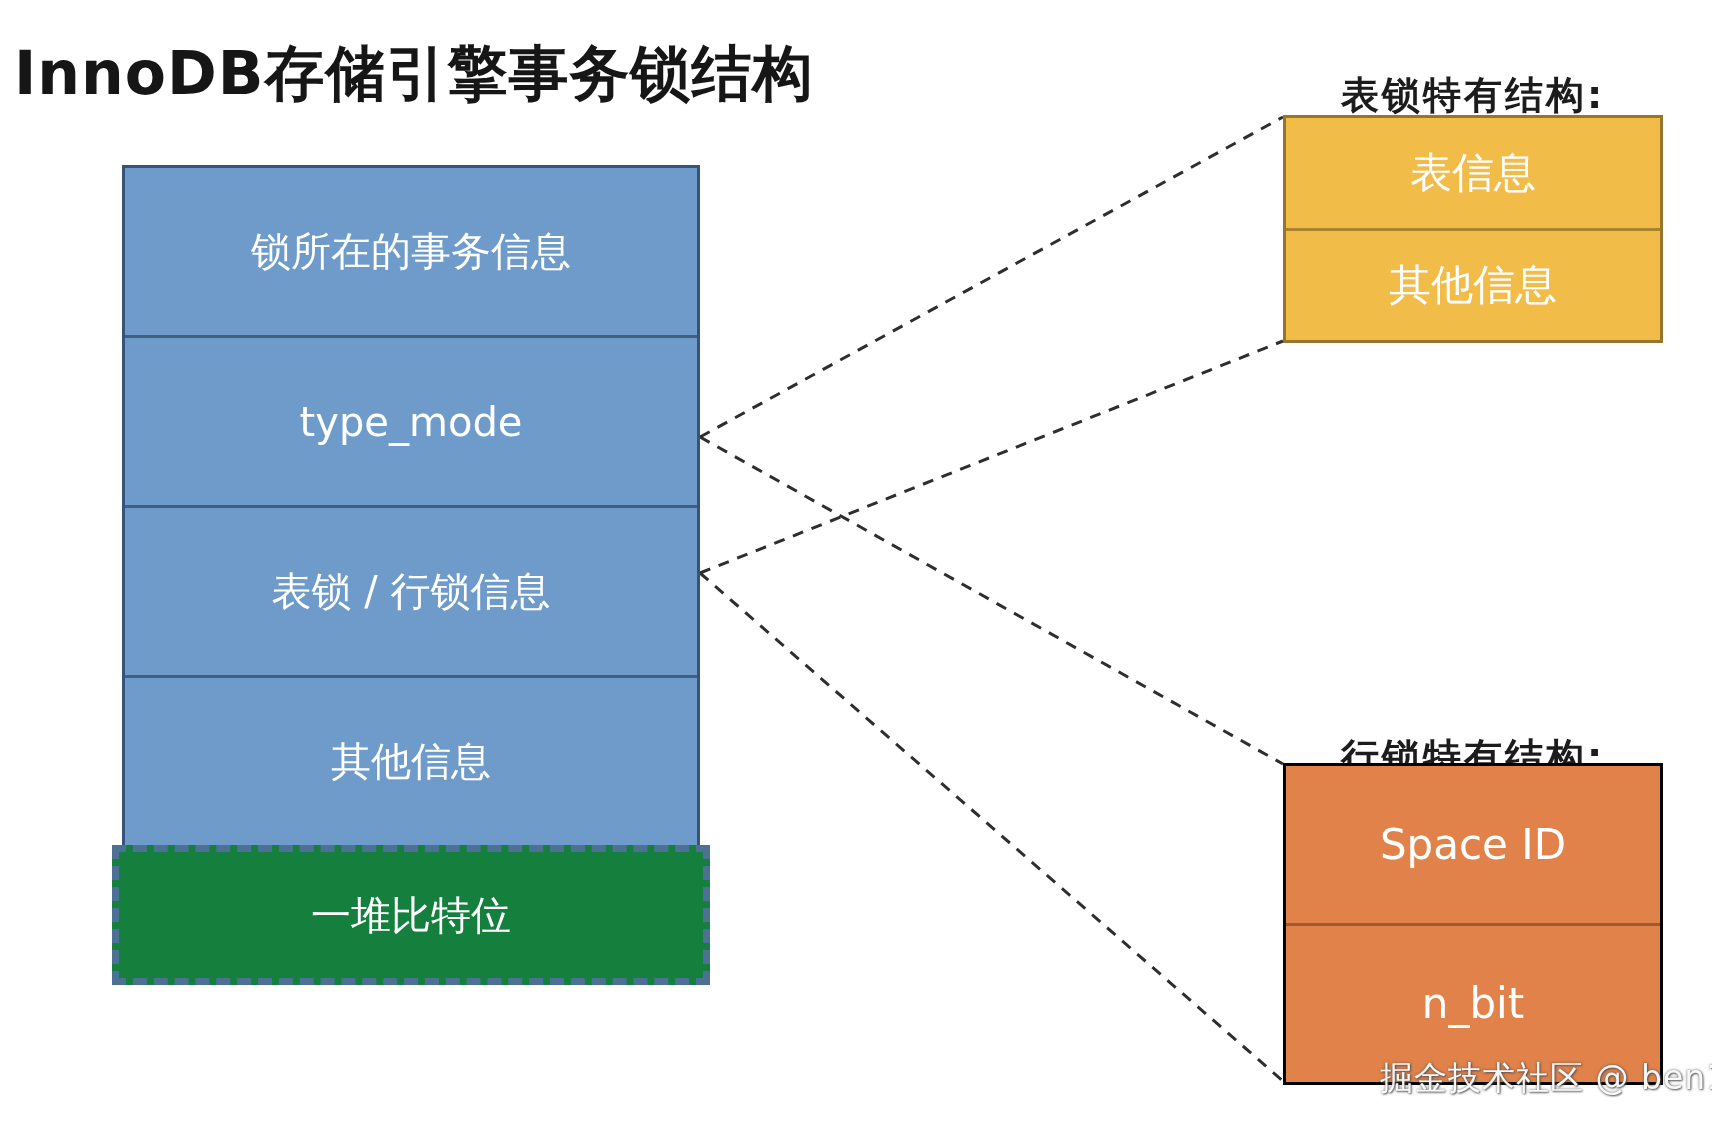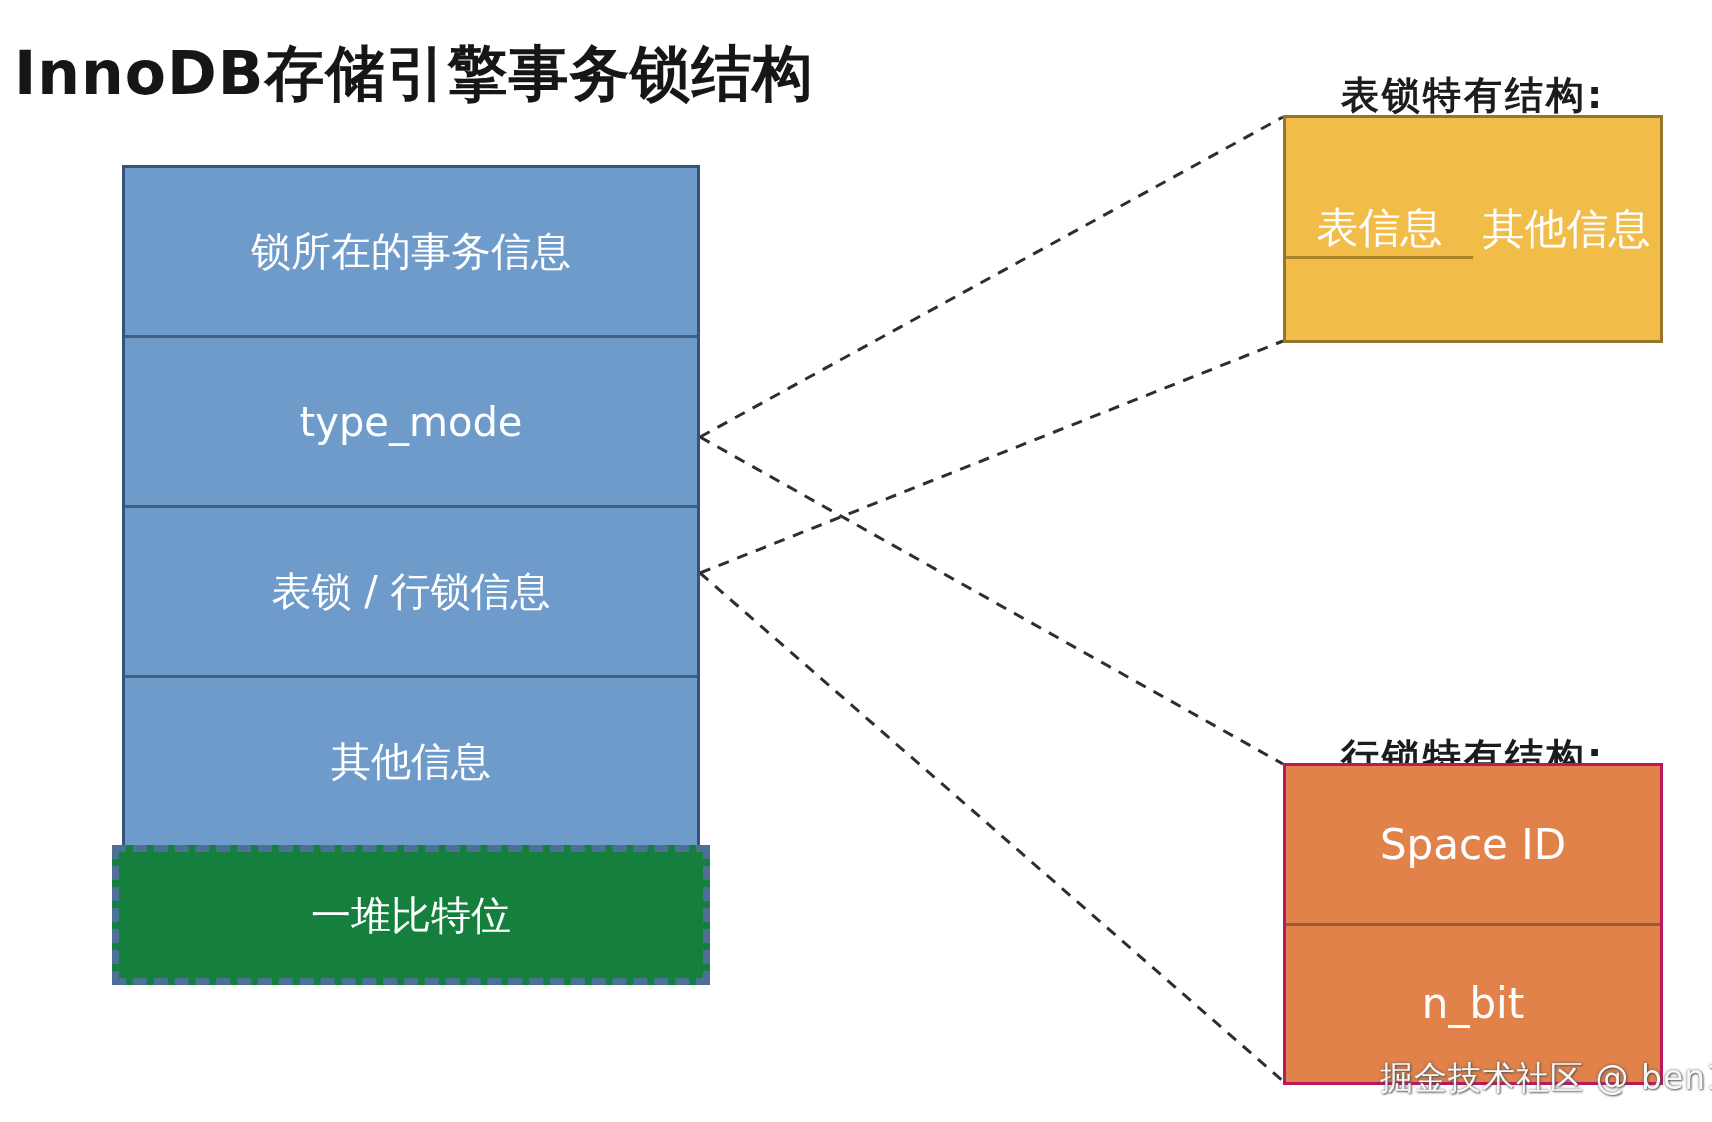--- a/index.html
+++ b/index.html
@@ -110,22 +110,21 @@
   .yellow-box {
     position: absolute;
     left: 1283px;
     top: 115px;
     width: 380px;
     height: 228px;
     box-sizing: border-box;
     background: #f2bc49;
     border: 3px solid #97752d;
     display: flex;
-    flex-direction: row;
-    align-items: center;
+    flex-direction: column;
   }
   .yellow-box .row {
     flex: 1 1 0;
     display: flex;
     align-items: center;
     justify-content: center;
     color: #ffffff;
     font-size: 42px;
     border-bottom: 3px solid #a8842f;
     white-space: nowrap;
@@ -134,21 +133,21 @@
 
   
   .orange-box {
     position: absolute;
     left: 1283px;
     top: 763px;
     width: 380px;
     height: 322px;
     box-sizing: border-box;
     background: #e0824a;
-    border: 3px solid #be185d;
+    border: 3px solid #000000;
     display: flex;
     flex-direction: column;
   }
   .orange-box .row {
     flex: 1 1 0;
     display: flex;
     align-items: center;
     justify-content: center;
     color: #ffffff;
     font-size: 42px;

